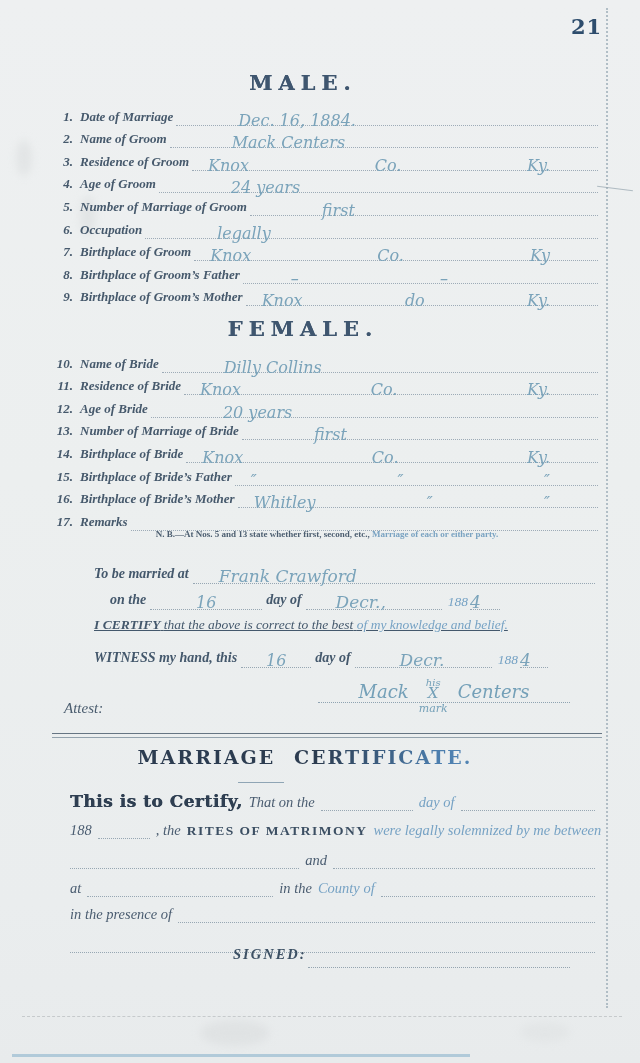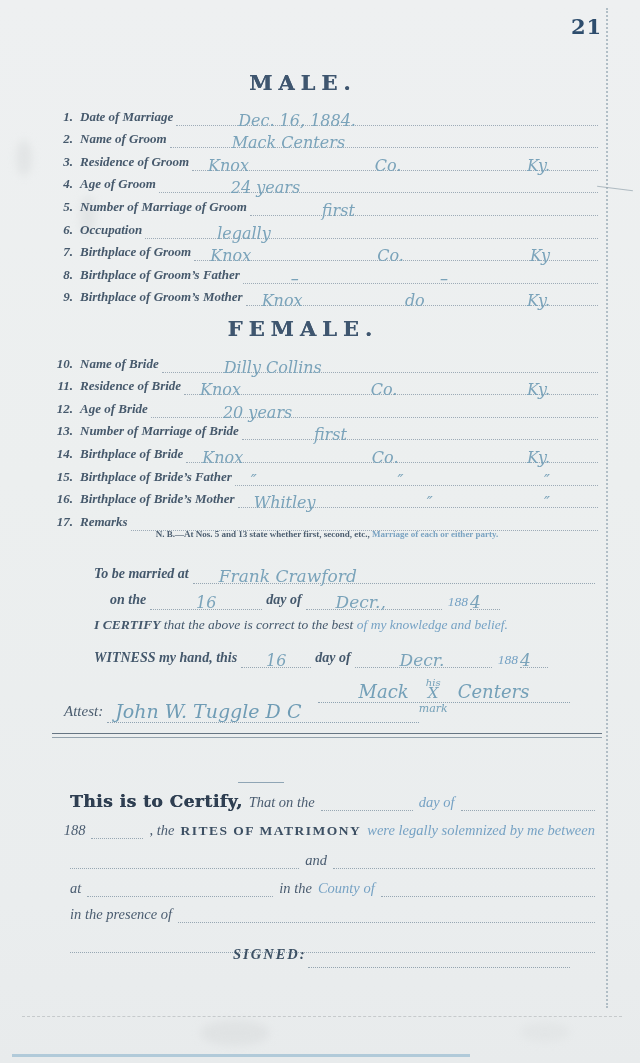--- a/index.html
+++ b/index.html
@@ -65,21 +65,21 @@
   .double-rule{position:absolute;top:733px;left:52px;right:38px;height:3px;
                border-top:1.5px solid #667583;border-bottom:1px solid #93a2ad;}
   
   .cert-title{position:absolute;top:746px;left:0;right:30px;text-align:center;
               font:bold 19px "DejaVu Serif",serif;letter-spacing:2px;word-spacing:10px;
               background:linear-gradient(90deg,#2c3c50 0%,#2c3c50 52%,#4c7eae 72%,#6fa3cc 100%);
               -webkit-background-clip:text;background-clip:text;
               -webkit-text-fill-color:transparent;color:#2c3c50;}
   .cert-dash{position:absolute;top:782px;left:238px;width:46px;border-top:1px solid #8fa5b5;}
   .crow{position:absolute;left:70px;right:45px;display:flex;align-items:flex-end;gap:6px;
-        font:italic 14.5px "Liberation Serif",serif;color:#4a5c70;white-space:nowrap;justify-content:flex-end;}
+        font:italic 14.5px "Liberation Serif",serif;color:#4a5c70;white-space:nowrap;}
   .crow .blank{height:16px;}
   .ornate{font:bold 17px "DejaVu Serif",serif;color:#2f3f52;letter-spacing:.5px;
           text-shadow:.5px 0 0 #2f3f52;}
   .rites{font:bold 13.5px "Liberation Serif",serif;font-style:normal;color:#3c4f63;letter-spacing:1.5px;}
   .signed{position:absolute;top:946px;left:233px;
           font:italic bold 14.5px "Liberation Serif",serif;color:#3c5064;letter-spacing:2px;}
   .signed-line{position:absolute;top:967px;left:308px;width:262px;border-top:1px dotted #94a4b0;}
   .grow1{flex:1;} .grow11{flex:1.05;} .grow12{flex:1.2;}
 </style>
 </head>
@@ -290,21 +290,21 @@
     <span style="padding-bottom:2px;">day of</span>
     <span class="blank" style="flex:1;margin:0 4px;">
       <span class="hw hw-lg hw-abs" style="padding-left:30px;">Decr.,</span>
     </span>
     <span class="yr">188</span>
     <span class="blank" style="width:30px;">
       <span class="hw hw-lg hw-abs">4</span>
     </span>
   </div>
 
-  <div class="lrow" style="top:617px;left:94px;font-size:13.5px;">
+  <div class="lrow" style="top:617px;left:94px;font-size:13.5px;text-decoration:underline;">
     <span class="caps">I CERTIFY</span>&nbsp;
     <span style="font-weight:normal;">that the above is correct to the best</span>&nbsp;
     <span class="c-blue">of my knowledge and belief.</span>
   </div>
 
   <div class="lrow" style="top:644px;left:94px;right:92px;height:24px;">
     <span class="caps" style="padding-bottom:2px;">WITNESS</span>&nbsp;
     <span style="padding-bottom:2px;">my hand, this</span>
     <span class="blank" style="width:70px;margin:0 4px;">
       <span class="hw hw-abs" style="text-align:center;">16</span>
@@ -324,27 +324,25 @@
     <span class="xstack">
       <span class="his">his</span>
       <span class="xx">X</span>
       <span class="mark">mark</span>
     </span>
     <span class="hw">Centers</span>
   </div>
 
   <div class="attest">
     <span class="attest-label">Attest:</span>
-    <span class="attest-line">
-      <span class="hw">John W. Tuggle D C</span>
-    </span>
   </div>
 
   <div class="double-rule"></div>
 
+  <div class="cert-title">MARRIAGE CERTIFICATE.</div>
   <div class="cert-dash"></div>
 
   <div class="crow" style="top:791px;">
     <span class="ornate">This is to Certify,</span>
     <span>That on the</span>
     <span class="blank" style="flex:0 0 92px;"></span>
     <span class="c-blue">day of</span>
     <span class="blank grow1"></span>
   </div>
 

